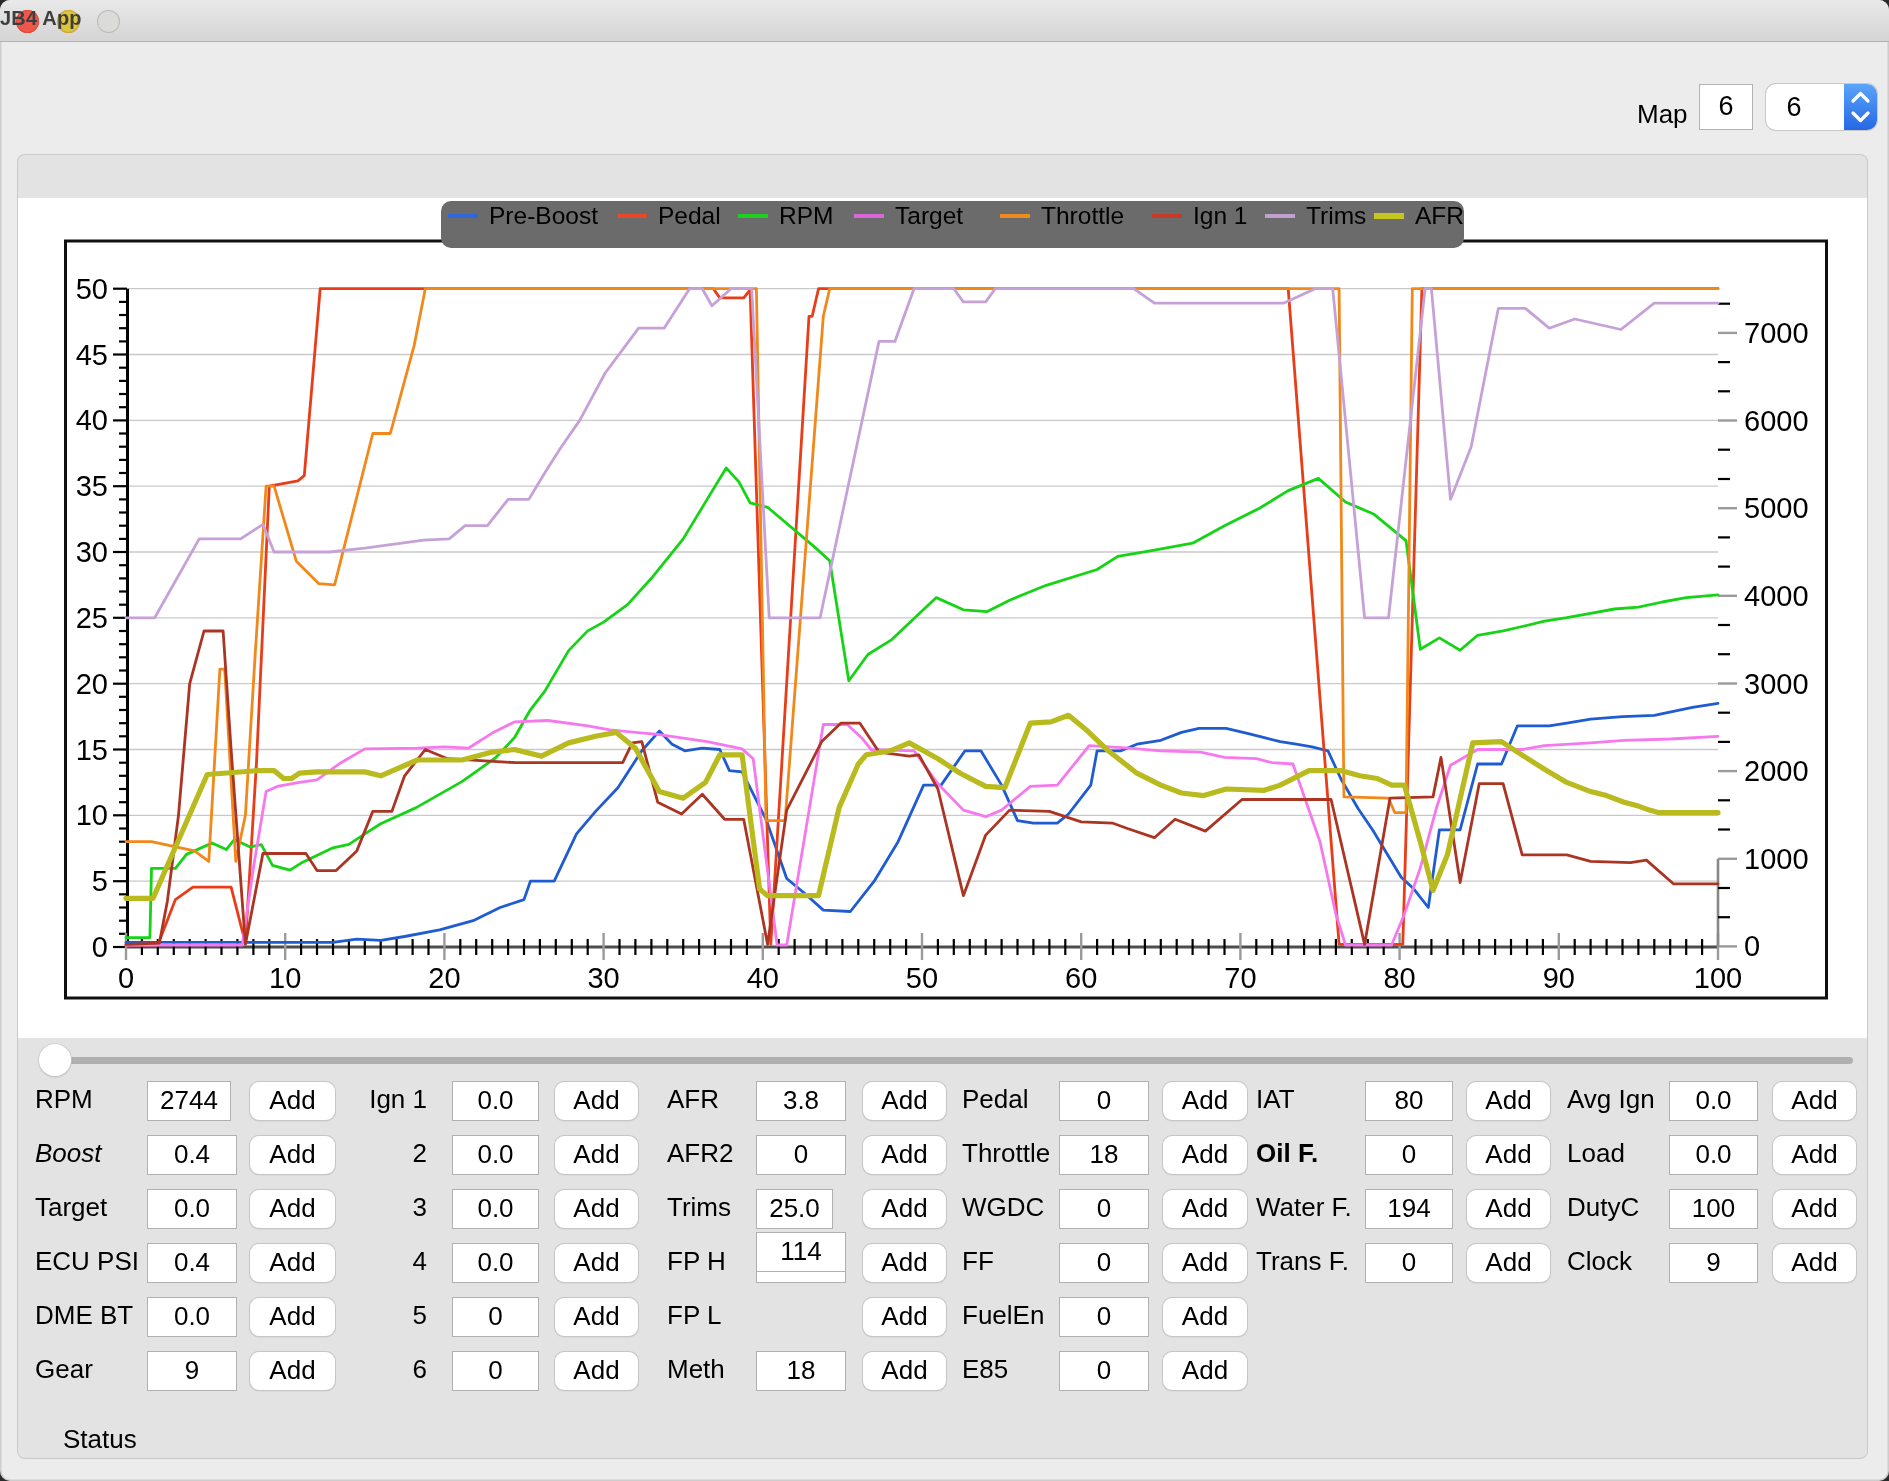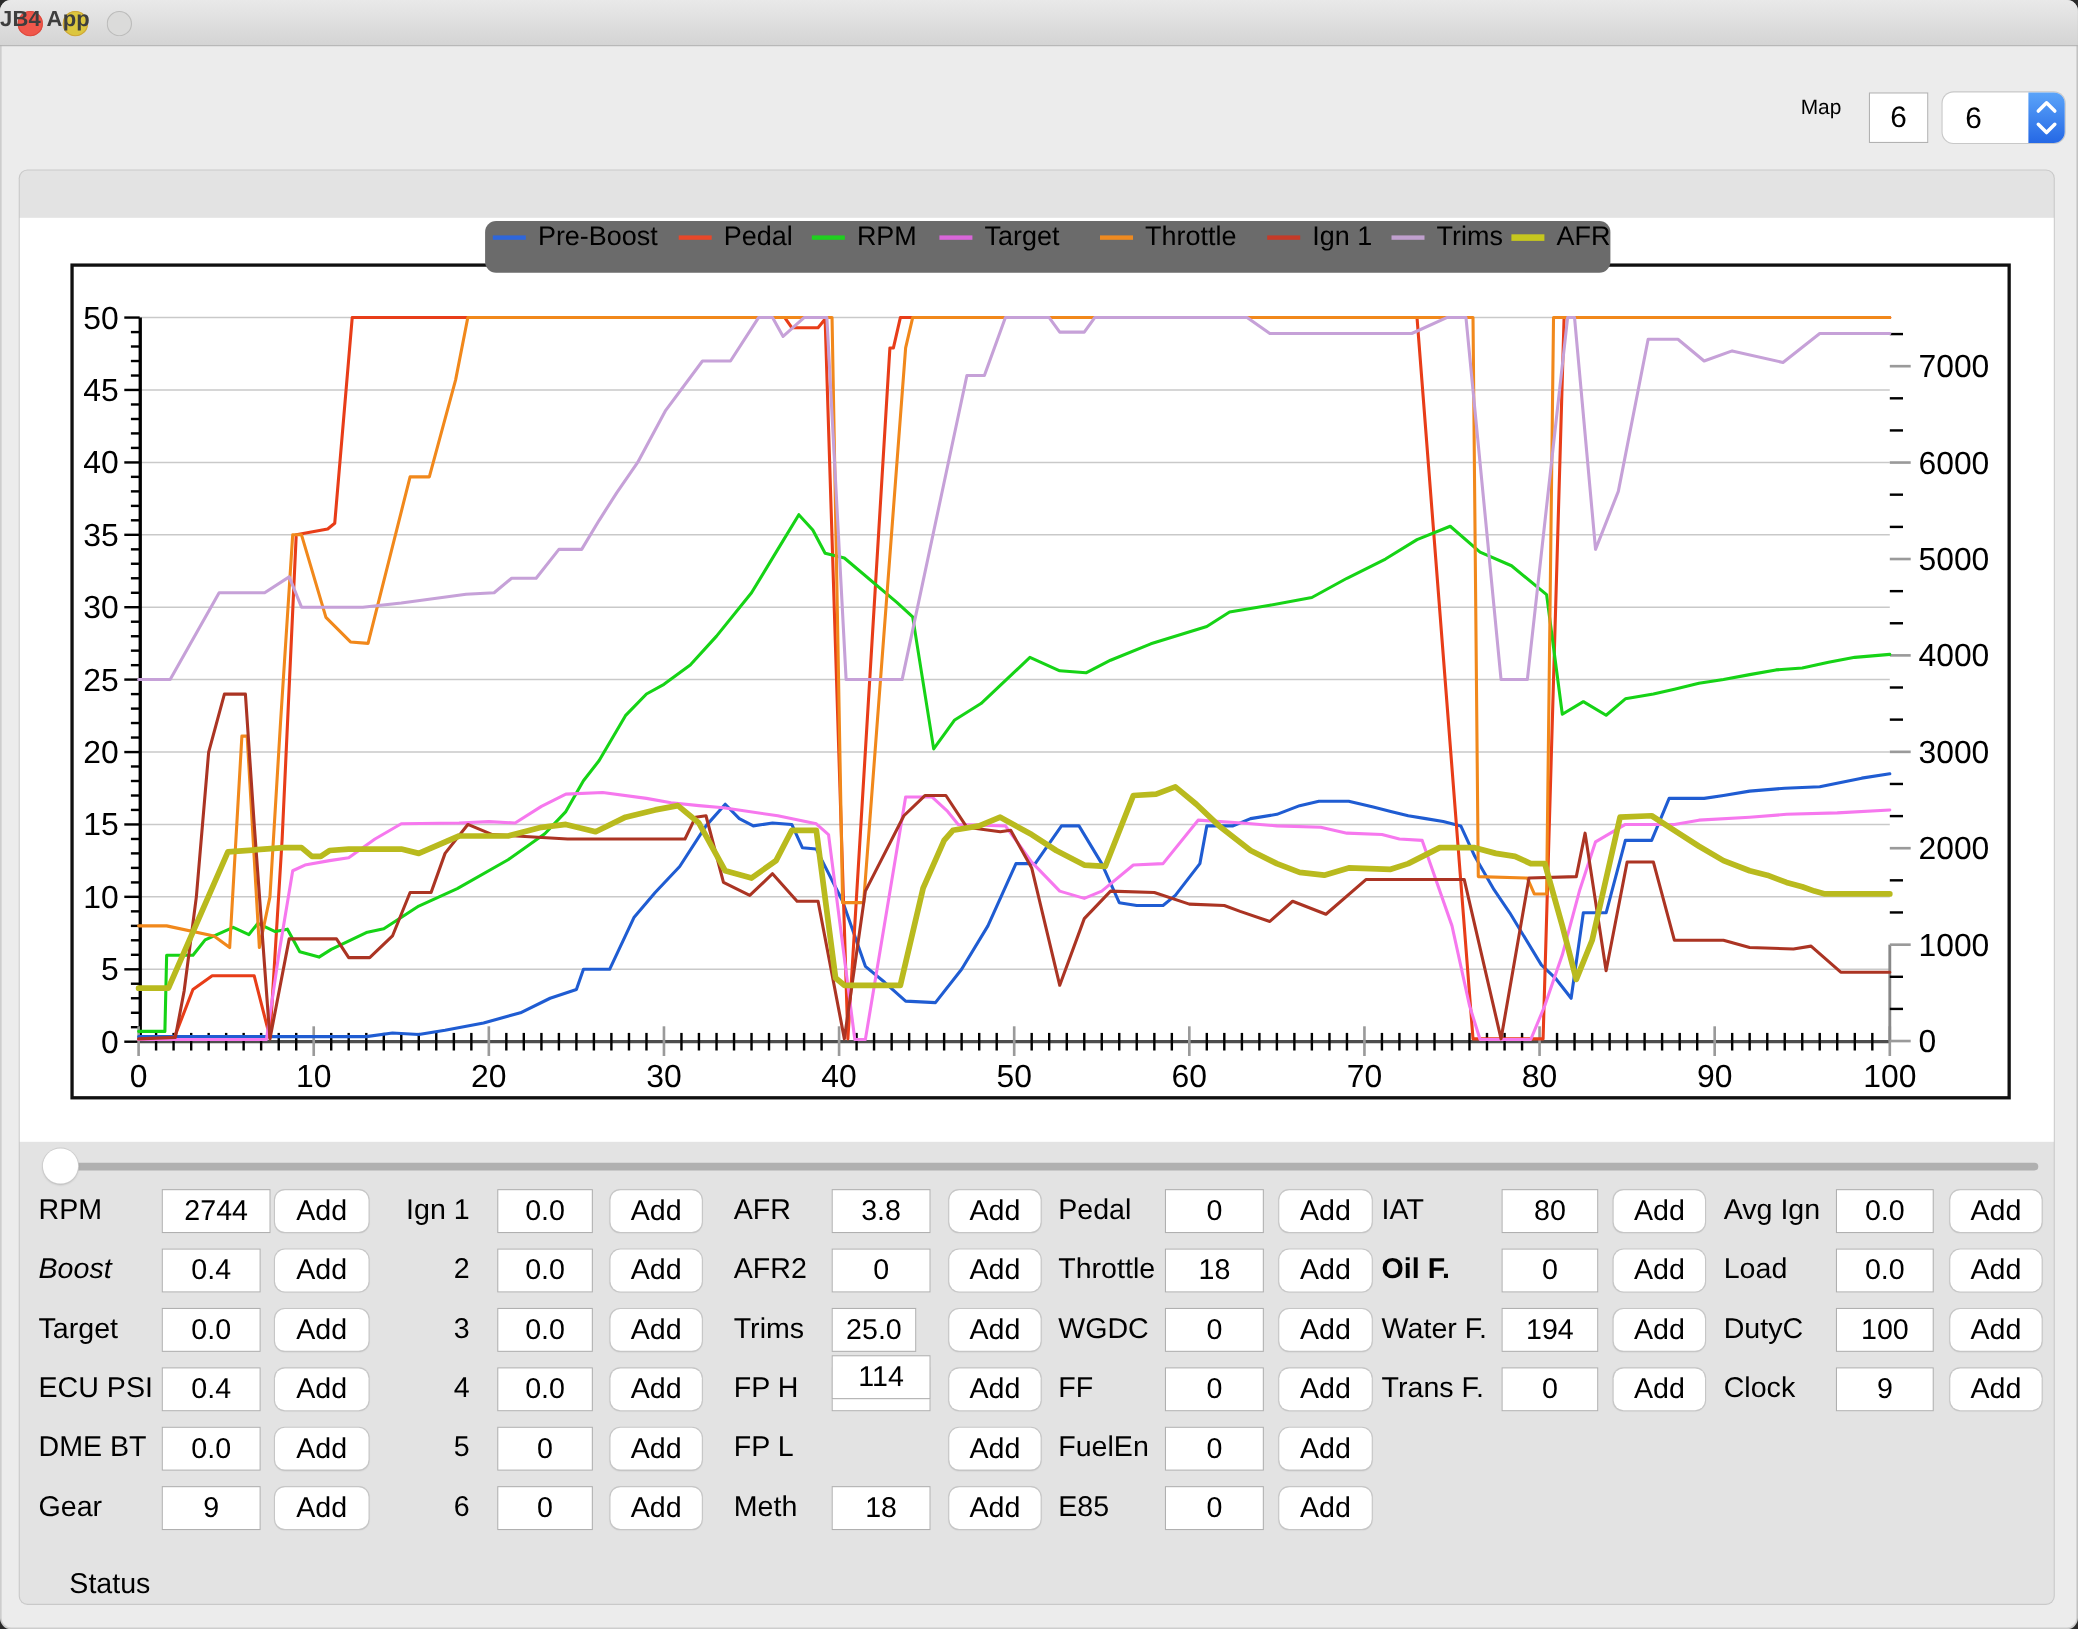--- a/index.html
+++ b/index.html
@@ -1,19 +1,19 @@
 <!DOCTYPE html>
 <html><head><meta charset="utf-8"><style>
 * { margin:0; padding:0; box-sizing:border-box; }
 html,body { width:1889px; height:1481px; background:#2a2a2a; font-family:"Liberation Sans", sans-serif; }
 #win { position:absolute; left:0; top:0; width:1889px; height:1481px; background:#ececec; border-radius:10px; overflow:hidden; box-shadow:inset 0 0 0 1.5px rgba(0,0,0,0.13); }
 #titlebar { position:absolute; left:0; top:0; width:100%; height:42px; background:linear-gradient(#e9e9e9,#d4d4d4); border-bottom:1px solid #b3b3b3; }
 .tl { position:absolute; top:10px; width:23px; height:23px; border-radius:50%; }
 #title { position:absolute; top:7px; width:100%; text-align:left; font-size:20px; font-weight:600; color:#3e3e3e; letter-spacing:0.2px; }
-#maplab { position:absolute; left:1637px; top:88px; font-size:19px; color:#000; }
+#maplab { position:absolute; left:1637px; top:99px; font-size:26px; color:#000; }
 #mapbox { position:absolute; left:1699px; top:84px; width:54px; height:46px; background:#fff; border:1.5px solid #b2b2b2; font-size:27px; text-align:center; line-height:43px; }
 #stepper { position:absolute; left:1766px; top:84px; width:111px; height:46px; background:#fff; border-radius:10px; box-shadow:0 0 0 1px #c8c8c8; }
 #stepper .val { position:absolute; left:0; top:8px; width:56px; text-align:center; font-size:27px; }
 #stepcap { position:absolute; right:0; top:0; width:33px; height:46px; border-radius:0 10px 10px 0; background:linear-gradient(#5ba4f9,#2568e5); }
 #tabs { position:absolute; left:627px; top:137px; height:35px; background:#fff; border-radius:6px; box-shadow:0 0 0 1px #c4c4c4, 0 1px 2px rgba(0,0,0,0.12); display:flex; }
 #tabs .seg { height:35px; line-height:34px; text-align:center; font-size:26px; color:#000; border-right:1px solid #cdcdcd; }
 #tabs .seg:last-child { border-right:none; }
 #tabs .sel { background:linear-gradient(#57a1f9,#2e79f2); color:#fff; border-radius:6px 0 0 6px; border-right:none; }
 #panel { position:absolute; left:18px; top:155px; width:1849px; height:1303px; background:#e3e3e3; border-radius:7px; box-shadow:0 0 0 1px #c9c9c9; }
 #white { position:absolute; left:18px; top:198px; width:1849px; height:840px; background:#ffffff; }
@@ -318,21 +318,21 @@
     <div class="le" style="left:933px;">
         <div class="dash" style="background:#c6c71e; height:6px;"></div>
         <span>AFR</span>
       </div>
   </div>
 
   <div id="slider-track"></div>
   <div id="knob"></div>
 
   <div class="lab" style="left:35px;top:1084.0px;">RPM</div>
-<div class="tb" style="left:147px;top:1081.0px;width:99px;">2744</div>
+<div class="tb" style="left:147px;top:1081.0px;width:84px;">2744</div>
 <div class="addbtn" style="left:250px;top:1082.0px;width:85px;">Add</div>
 <div class="lab" style="left:35px;top:1137.9px;font-style:italic;">Boost</div>
 <div class="tb" style="left:147px;top:1134.9px;width:90px;">0.4</div>
 <div class="addbtn" style="left:250px;top:1135.9px;width:85px;">Add</div>
 <div class="lab" style="left:35px;top:1191.8px;">Target</div>
 <div class="tb" style="left:147px;top:1188.8px;width:90px;">0.0</div>
 <div class="addbtn" style="left:250px;top:1189.8px;width:85px;">Add</div>
 <div class="lab" style="left:35px;top:1245.7px;">ECU PSI</div>
 <div class="tb" style="left:147px;top:1242.7px;width:90px;">0.4</div>
 <div class="addbtn" style="left:250px;top:1243.7px;width:85px;">Add</div>

